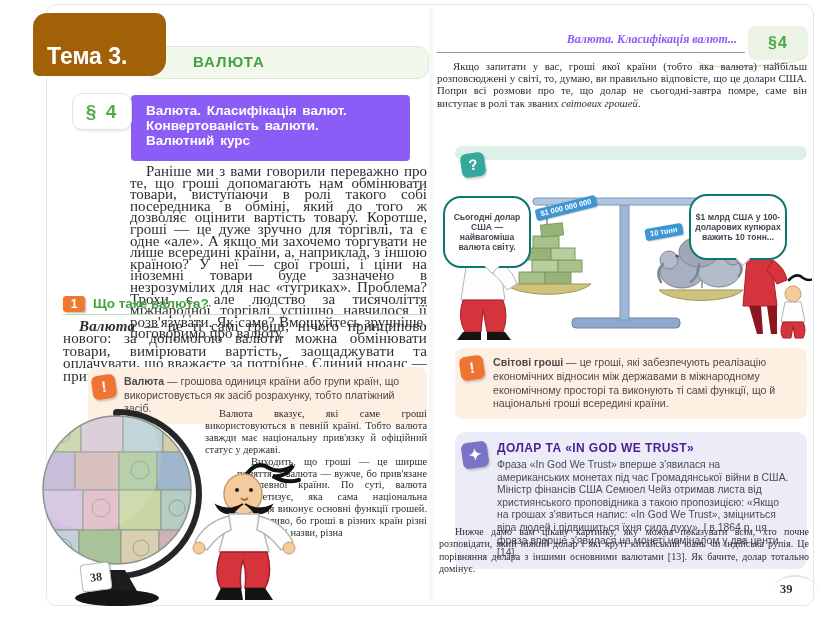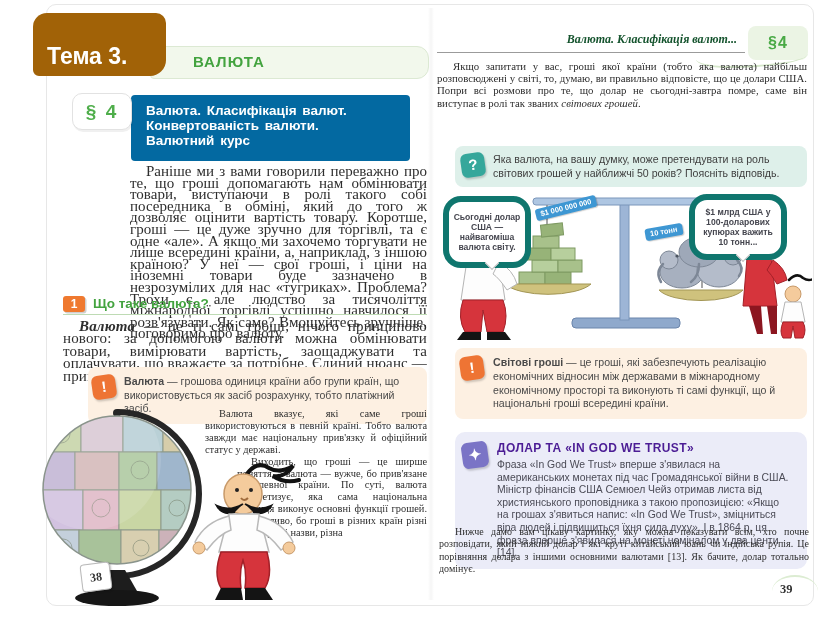--- a/index.html
+++ b/index.html
@@ -15,21 +15,21 @@
                border-radius:14px 10px 16px 6px;z-index:2;}
   .theme-badge .t{position:absolute;left:14px;bottom:8px;color:#fff;font:bold 23px/1 "Liberation Sans",sans-serif;}
   .theme-bar{position:absolute;left:150px;top:46px;width:277px;height:31px;background:#f2f8ec;
              border:1px solid #dce9d3;border-radius:4px 12px 12px 4px;z-index:1;}
   .theme-bar .t{position:absolute;left:42px;top:7px;color:#43a33f;font:bold 15px/1 "Liberation Sans",sans-serif;letter-spacing:1px;}
 
   .para-badge{position:absolute;left:72px;top:93px;width:58px;height:35px;background:#fff;
               border:1px solid #e2e2e2;border-radius:10px;box-shadow:1px 2px 0 rgba(0,0,0,.06);z-index:2;
               text-align:center;}
   .para-badge .t{color:#4fae4b;font:bold 19px/35px "Liberation Sans",sans-serif;letter-spacing:2px;}
-  .section-title-box{position:absolute;left:131px;top:95px;width:279px;height:66px;background:#0369a1;
+  .section-title-box{position:absolute;left:131px;top:95px;width:279px;height:66px;background:#8b5cf6;
                      border-radius:4px;z-index:1;}
   .section-title-box .t{display:block;padding:8px 0 0 15px;color:#fff;
                         font:bold 13.5px/15px "Liberation Sans",sans-serif;white-space:pre-line;word-spacing:2px;}
 
   .intro{position:absolute;left:130px;top:166px;width:297px;font-size:15px;line-height:11.6px;
          text-align:justify;text-indent:16px;}
 
   .subsec{position:absolute;left:63px;top:296px;width:364px;height:18px;border-bottom:1.5px solid #bedbb4;}
   .subsec .num{position:absolute;left:0;top:0;width:22px;height:16px;background:#ef792f;border-radius:3px;
                box-shadow:1.5px 1.5px 0 #cfcfcf;color:#fff;text-align:center;
@@ -58,40 +58,40 @@
   .lower .txt p.shift{margin-left:32px;width:190px;}
 
   .globe-wrap{position:absolute;left:0;top:0;width:175px;height:200px;}
   .page-tag38{position:absolute;left:48px;top:155px;width:28px;height:26px;background:#fff;border:1px solid #b9b9b9;
               border-radius:4px;transform:rotate(-7deg);text-align:center;
               font:bold 12px/26px "Liberation Serif",serif;color:#333;box-shadow:1px 1px 2px rgba(0,0,0,.25);}
   .cossack-wrap{position:absolute;left:152px;top:48px;width:140px;height:152px;}
 
   
   .running-head{position:absolute;left:437px;top:32px;width:300px;text-align:right;
-                font:italic bold 12px/14px "Liberation Serif",serif;color:#14532d;}
+                font:italic bold 12px/14px "Liberation Serif",serif;color:#8b5cf6;}
   .running-rule{position:absolute;left:437px;top:52px;width:308px;height:1px;background:#9b9b9b;}
   .corner-tab{position:absolute;left:748px;top:26px;width:60px;height:34px;background:#ebf4e4;
               border-radius:8px;text-align:center;}
   .corner-tab .t{color:#49a945;font:bold 16px/34px "Liberation Sans",sans-serif;letter-spacing:1px;}
   .corner-tab::after{content:'';position:absolute;left:-52px;right:0;bottom:-8px;height:14px;
               border-bottom:2px solid #d5e7ca;border-radius:0 0 80% 30%/0 0 100% 60%;}
 
   .right-text1{position:absolute;left:437px;top:60px;width:370px;font-size:10.8px;line-height:12.2px;text-align:justify;}
   .right-text1 p{margin:0;}
   .right-text1 p.ind{text-indent:16px;}
   .it{font-style:italic;}
 
   .q-box{position:absolute;left:455px;top:146px;width:352px;background:#def0ea;border-radius:8px;
          padding:7px 10px 7px 38px;box-sizing:border-box;
          font:10.6px/13.5px "Liberation Sans",sans-serif;color:#3f3f3f;}
   .q-box .badge-icon{left:6px;top:7px;}
 
   .illus{position:absolute;left:437px;top:194px;width:375px;height:150px;}
-  .bubble{position:absolute;background:#fff;border:6px solid #0f766e;border-radius:18px;
+  .bubble{position:absolute;background:#fff;border:2px solid #0f766e;border-radius:18px;
           font:bold 8.6px/10px "Liberation Sans",sans-serif;color:#45464f;text-align:center;
           display:flex;align-items:center;justify-content:center;padding:4px;box-sizing:border-box;z-index:3;}
   .bubble::after{content:'';position:absolute;width:9px;height:9px;background:#fff;
           border-right:1px solid #c2c2c2;border-bottom:1px solid #c2c2c2;transform:rotate(45deg);bottom:-5.5px;left:50%;}
   .b1{left:6px;top:2px;width:88px;height:72px;}
   .b2{left:252px;top:0px;width:98px;height:66px;}
   .b3{left:312px;top:24px;width:62px;height:72px;}
   .b3::after{left:20%;}
   .tag{position:absolute;background:#3e97d3;color:#fff;border-radius:3px;padding:2px 5px;
        font:bold 7.5px/8px "Liberation Sans",sans-serif;z-index:3;box-shadow:1px 1px 1px rgba(0,0,0,.2);}
@@ -247,21 +247,20 @@
     <div class="corner-tab">
       <span class="t">§4</span>
     </div>
 
     <div class="right-text1">
       <p class="ind"><span>Якщо запитати у вас, гроші якої країни (тобто яка валюта) найбільш розповсюджені у світі, то, думаю, ви правильно відповісте, що це долари США. Попри всі розмови про те, що долар не сьогодні-завтра помре, саме він виступає в ролі так званих </span><span class="it">світових грошей</span><span>.</span></p>
     </div>
 
     <div class="q-box">
       <span class="badge-icon icon-teal">?</span>
-      <span>Яка валюта, на вашу думку, може претендувати на роль світових грошей у найближчі 50 років? Поясніть відповідь.</span>
     </div>
 
     <div class="illus">
       <svg width="375" height="150" viewBox="0 0 375 150">
 
         <rect x="135" y="124" width="108" height="10" rx="4" fill="#8fa9cc" stroke="#6b85ab"></rect>
         <rect x="183" y="8" width="9" height="118" fill="#9db5d6" stroke="#7b96ba"></rect>
         <rect x="96" y="4" width="184" height="7" rx="3" fill="#aec6e2" stroke="#7b96ba"></rect>
         <line x1="110" y1="11" x2="110" y2="88" stroke="#8a8a8a" stroke-width="1.5"></line>
         <line x1="265" y1="11" x2="265" y2="94" stroke="#8a8a8a" stroke-width="1.5"></line>

